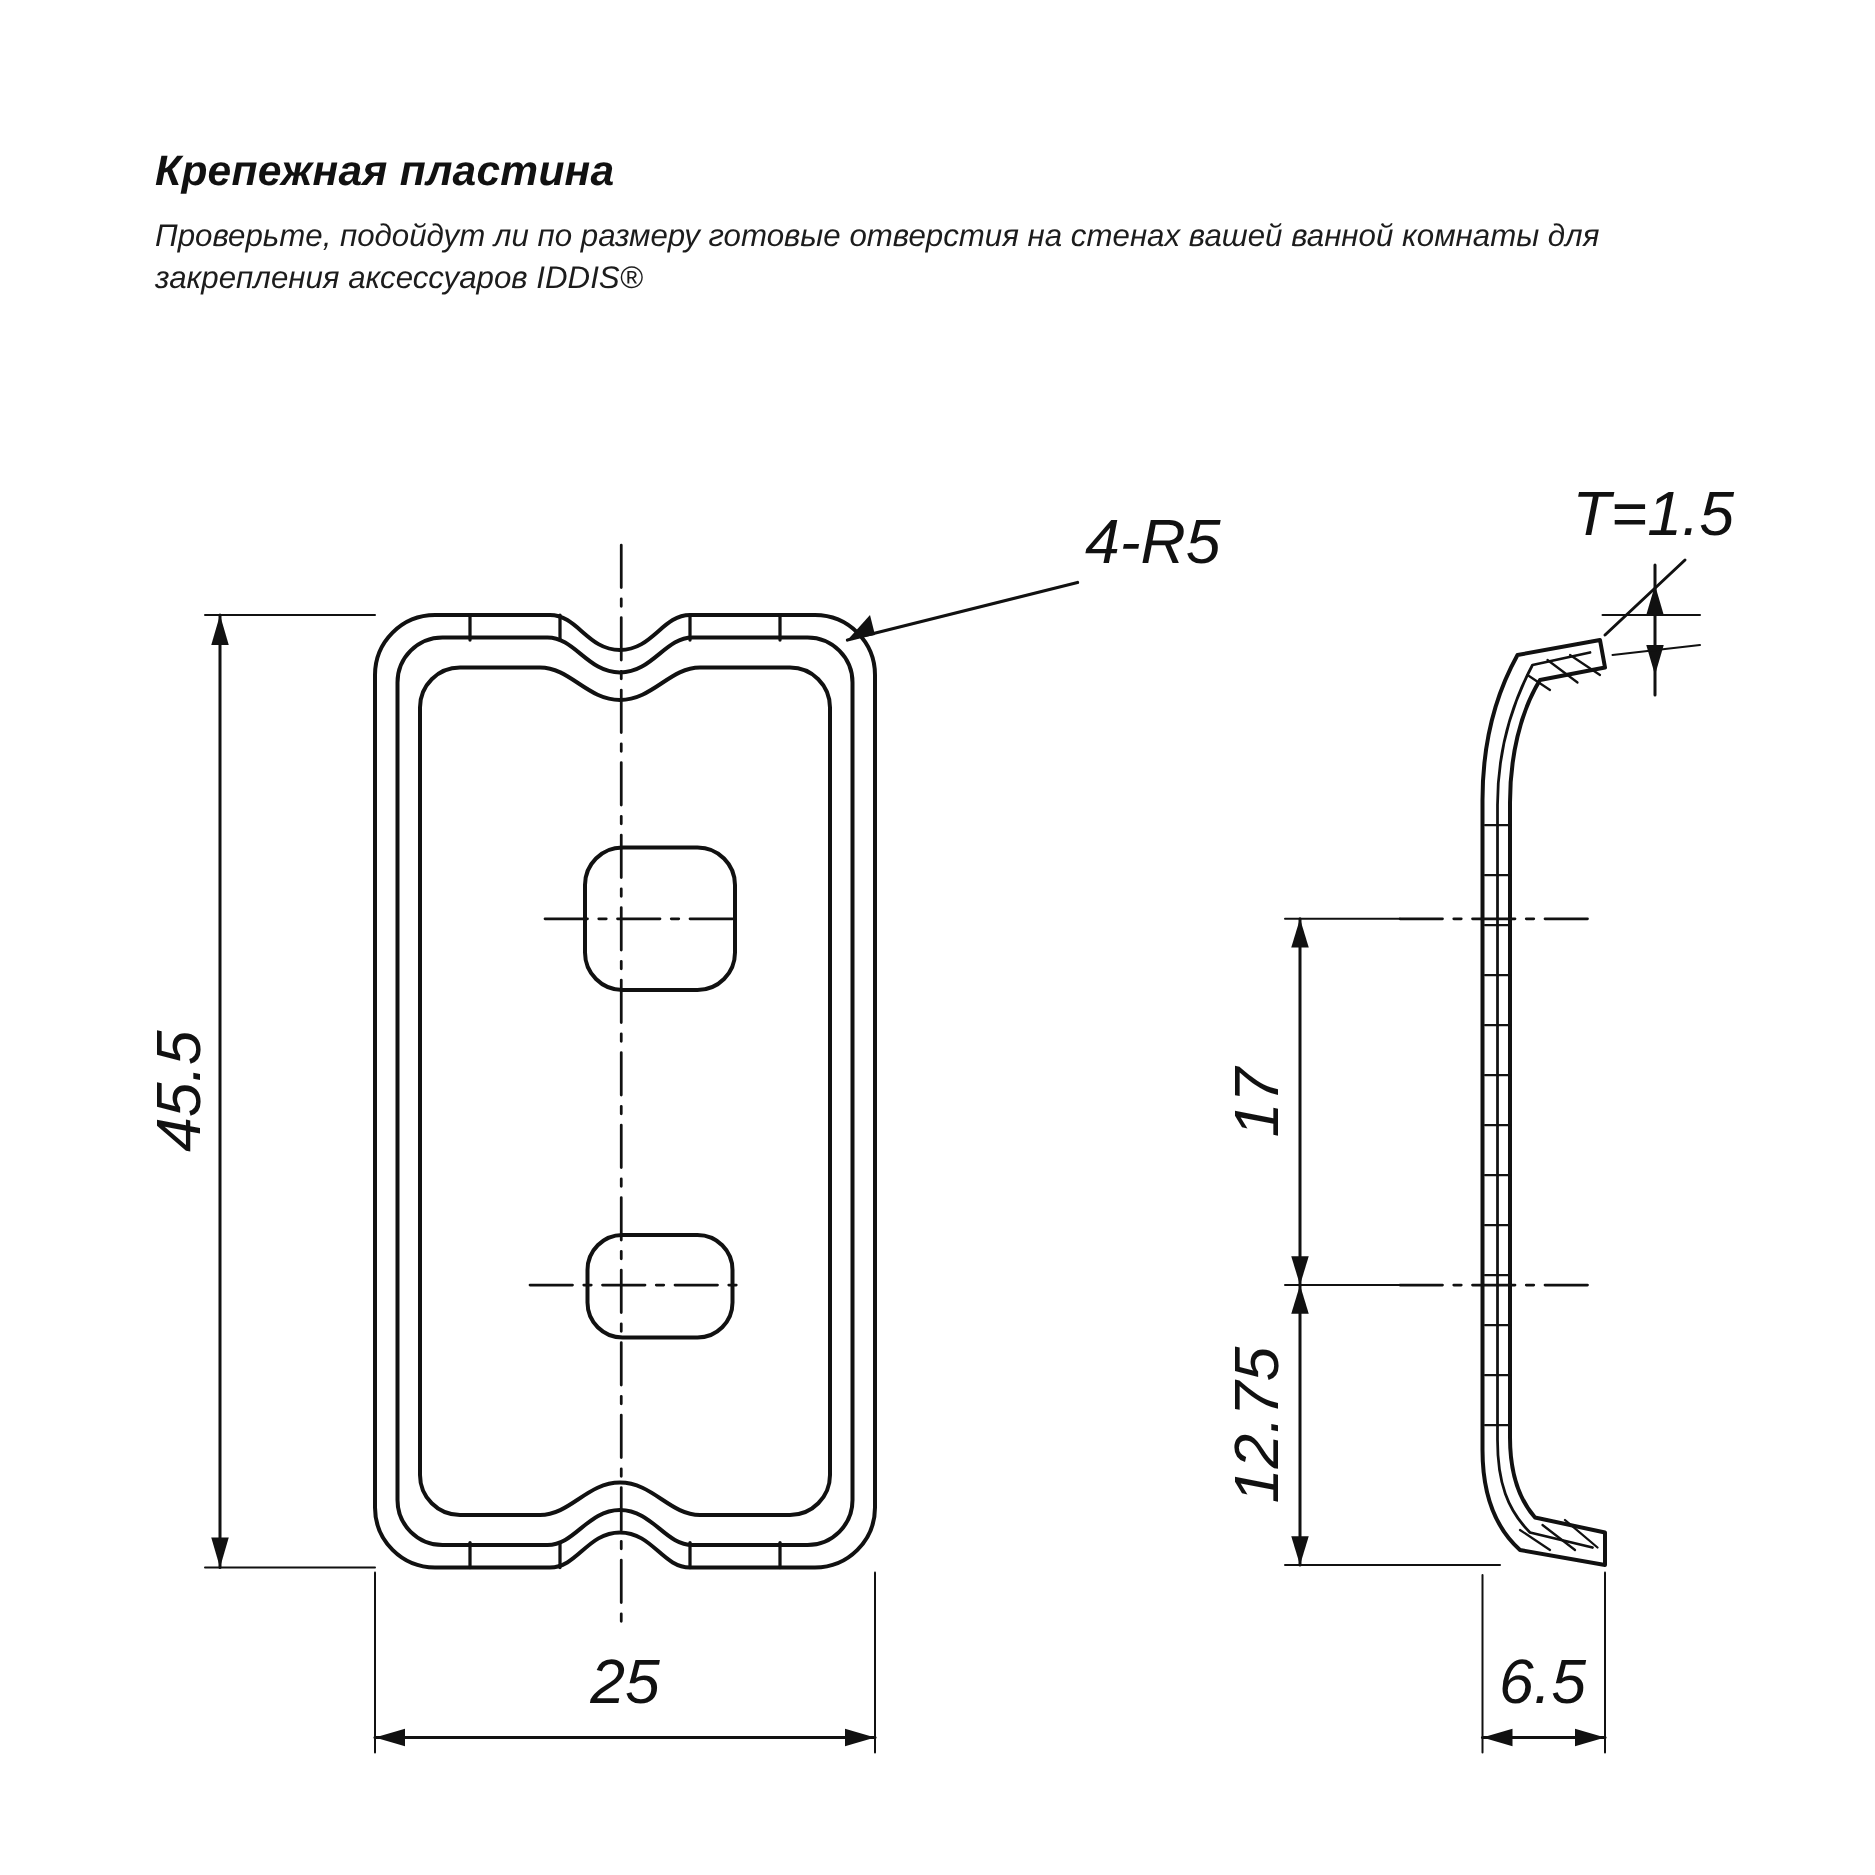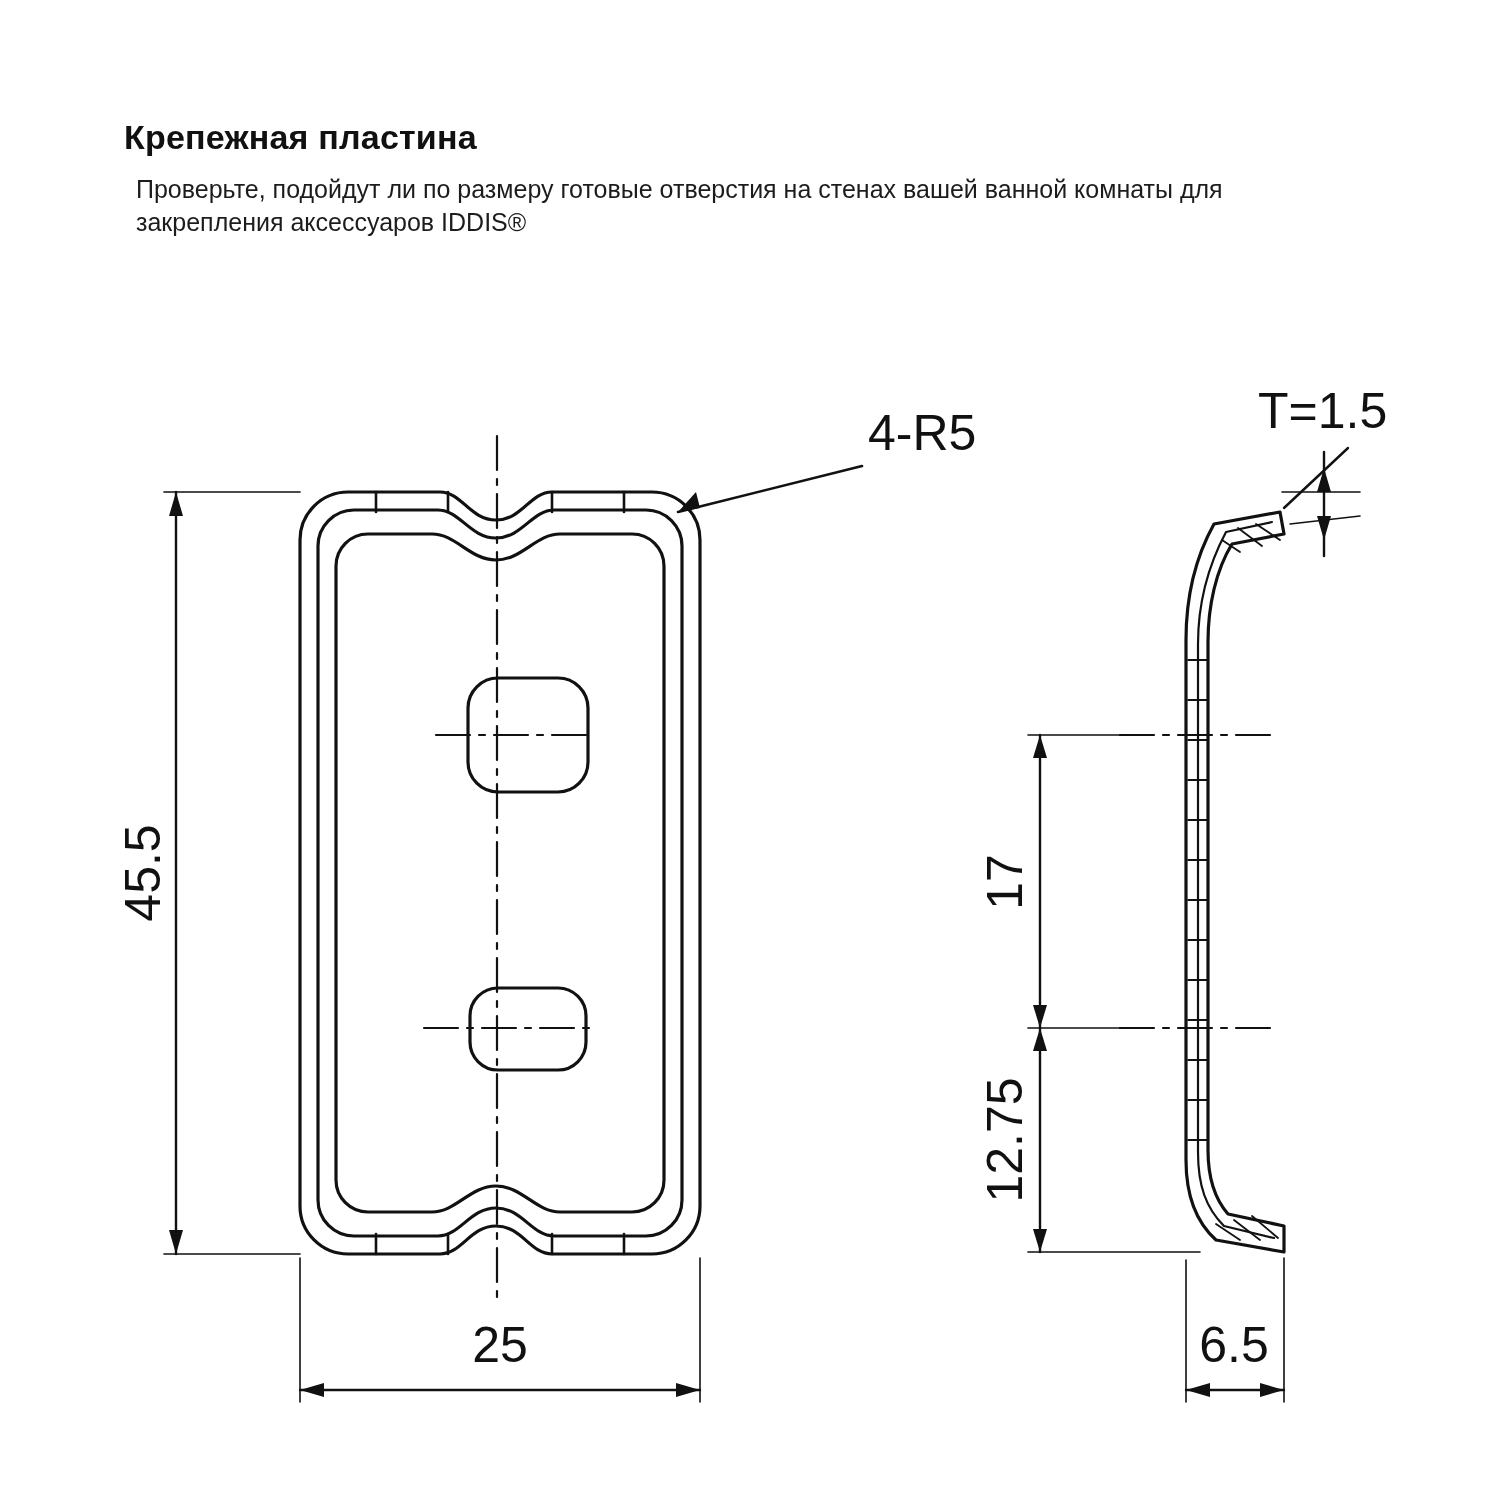--- a/index.html
+++ b/index.html
@@ -12,38 +12,39 @@
     height: 1500px;
     font-family: "Liberation Sans", sans-serif;
     color: #1a1a1a;
     position: relative;
     overflow: hidden;
   }
   .page {
     position: relative;
     width: 1500px;
     height: 1196px;
+    font-style: italic;
   }
   .header {
     position: absolute;
     left: 124px;
     top: 118px;
     width: 1260px;
   }
   .title {
     font-size: 34px;
     font-weight: bold;
     letter-spacing: 0.2px;
     margin: 0 0 16px 0;
     color: #111111;
   }
   .subtitle {
     font-size: 25px;
     line-height: 1.32;
-    margin: 12px;
+    margin: 0;
     color: #1c1c1c;
     font-weight: normal;
     max-width: 1250px;
   }
   .drawing {
     position: absolute;
     left: 0;
     top: 0;
     width: 1500px;
     height: 1500px;

